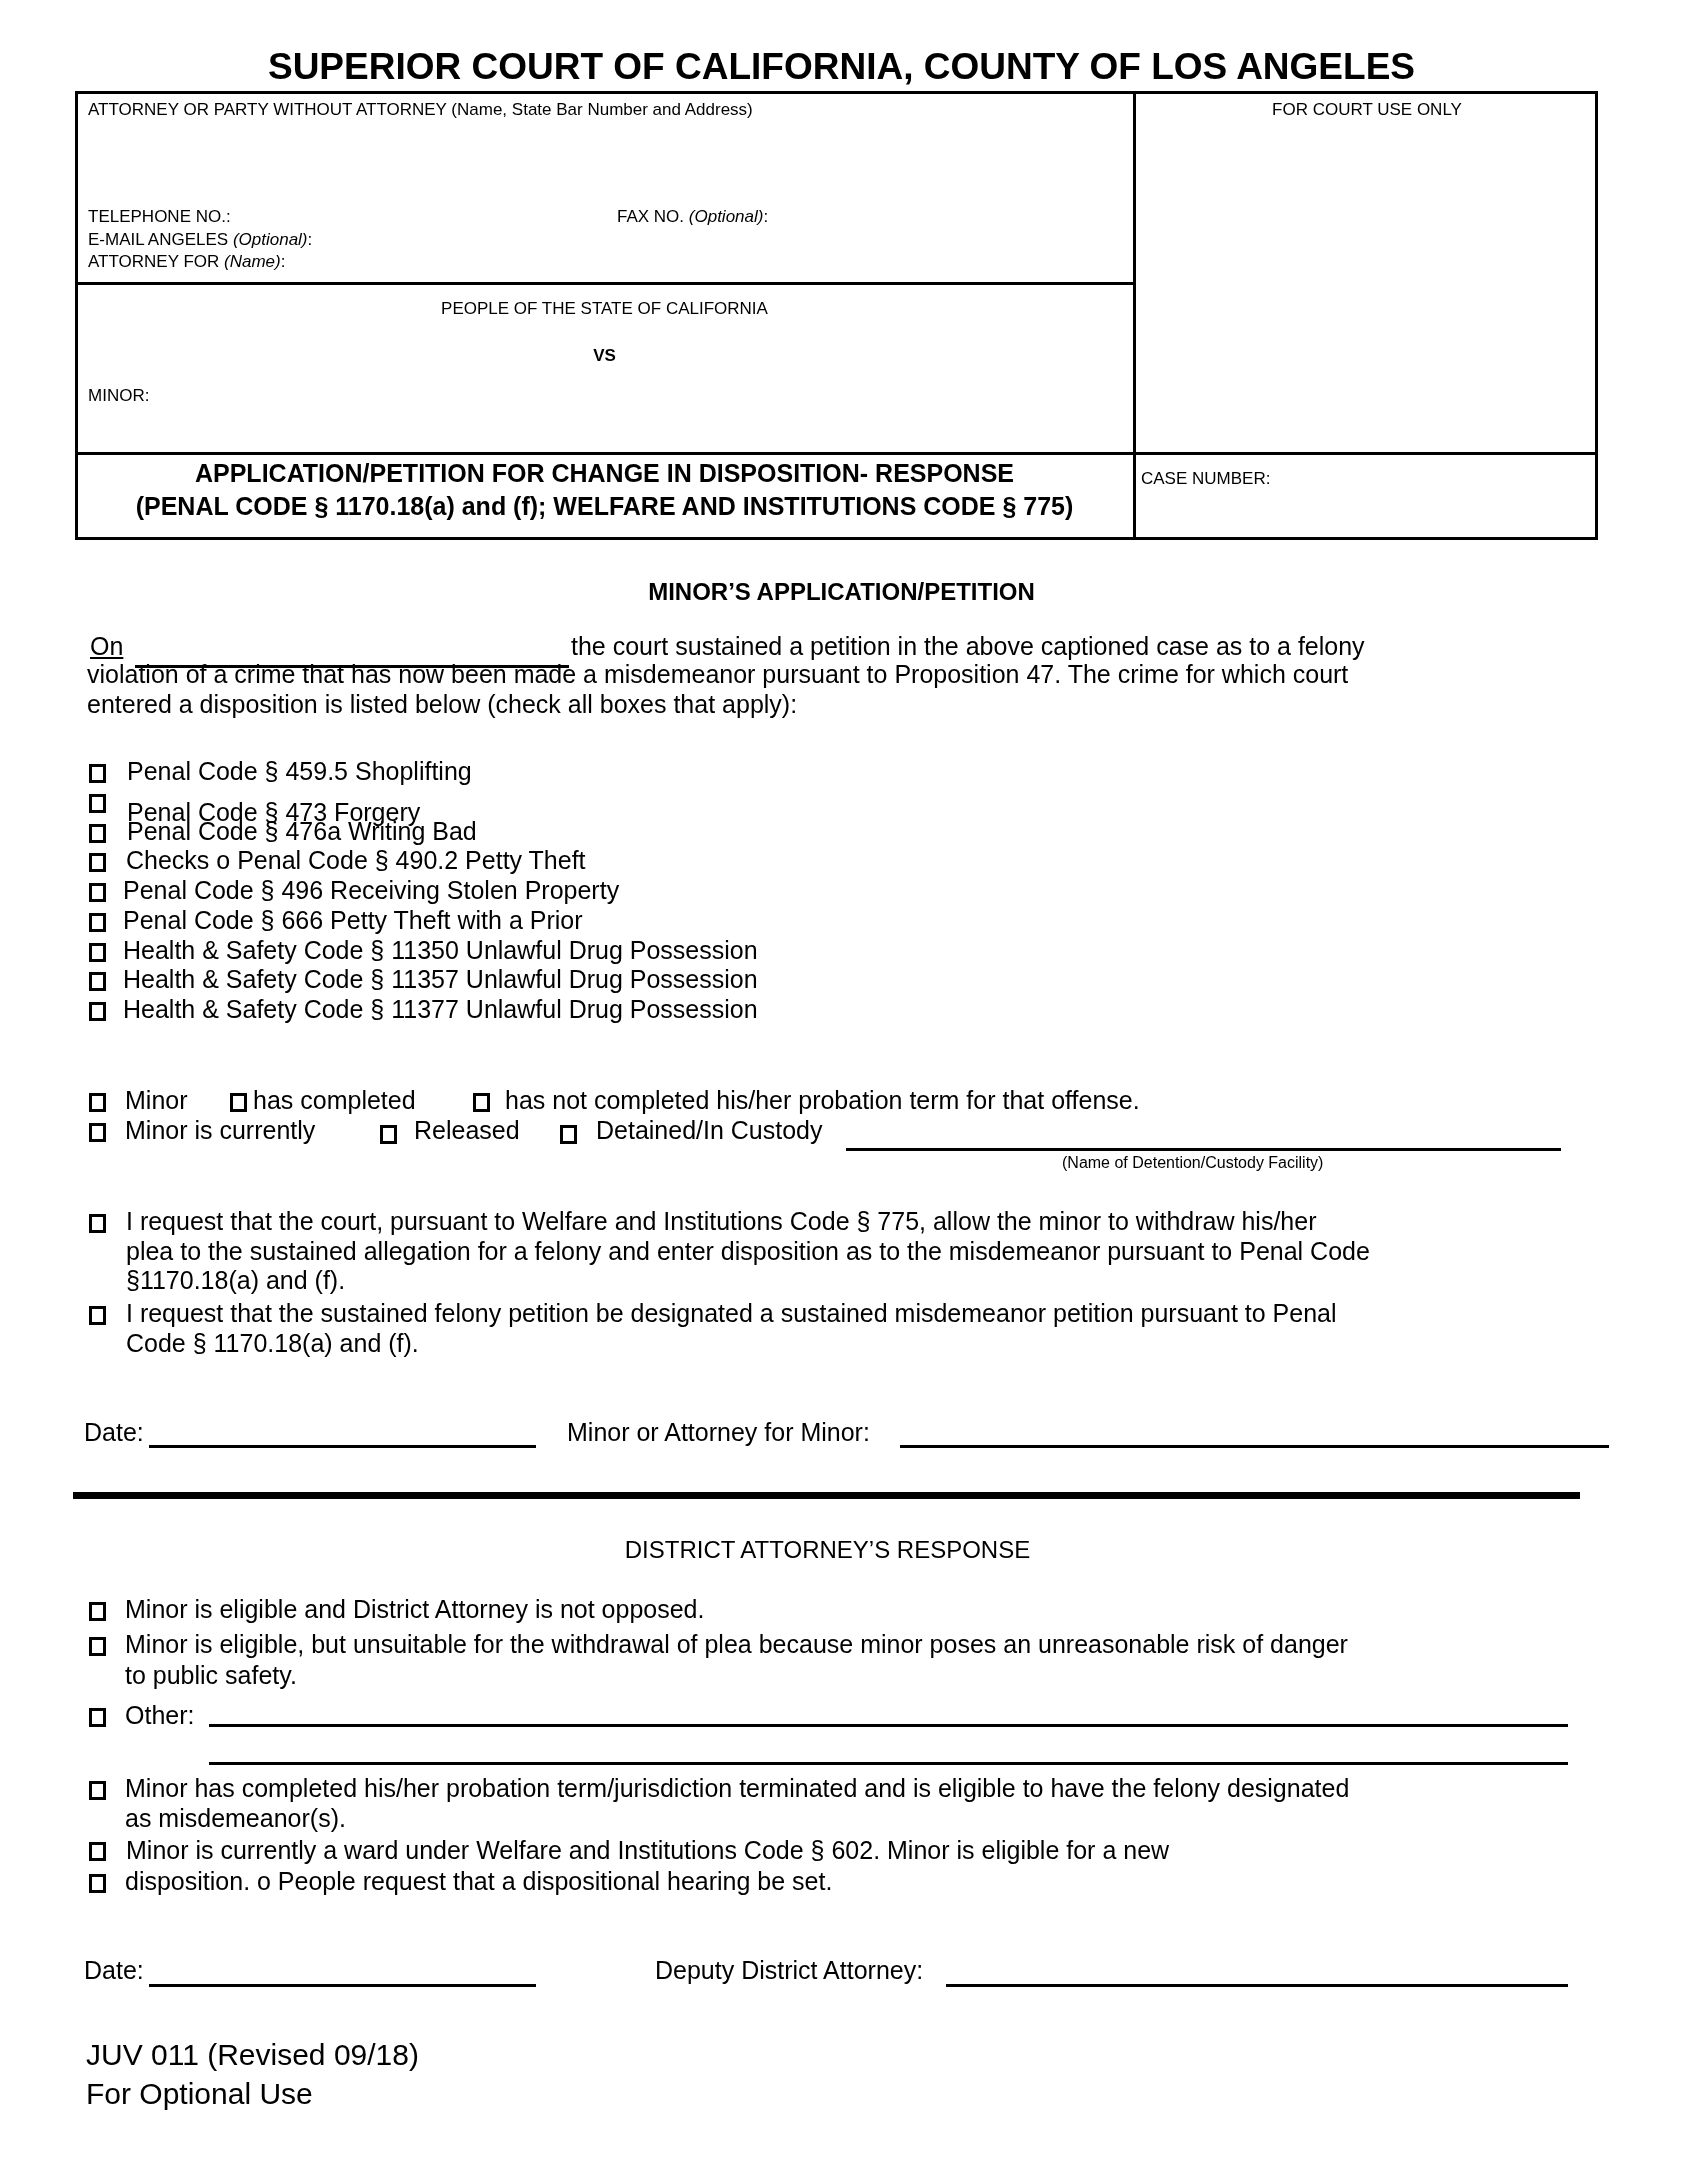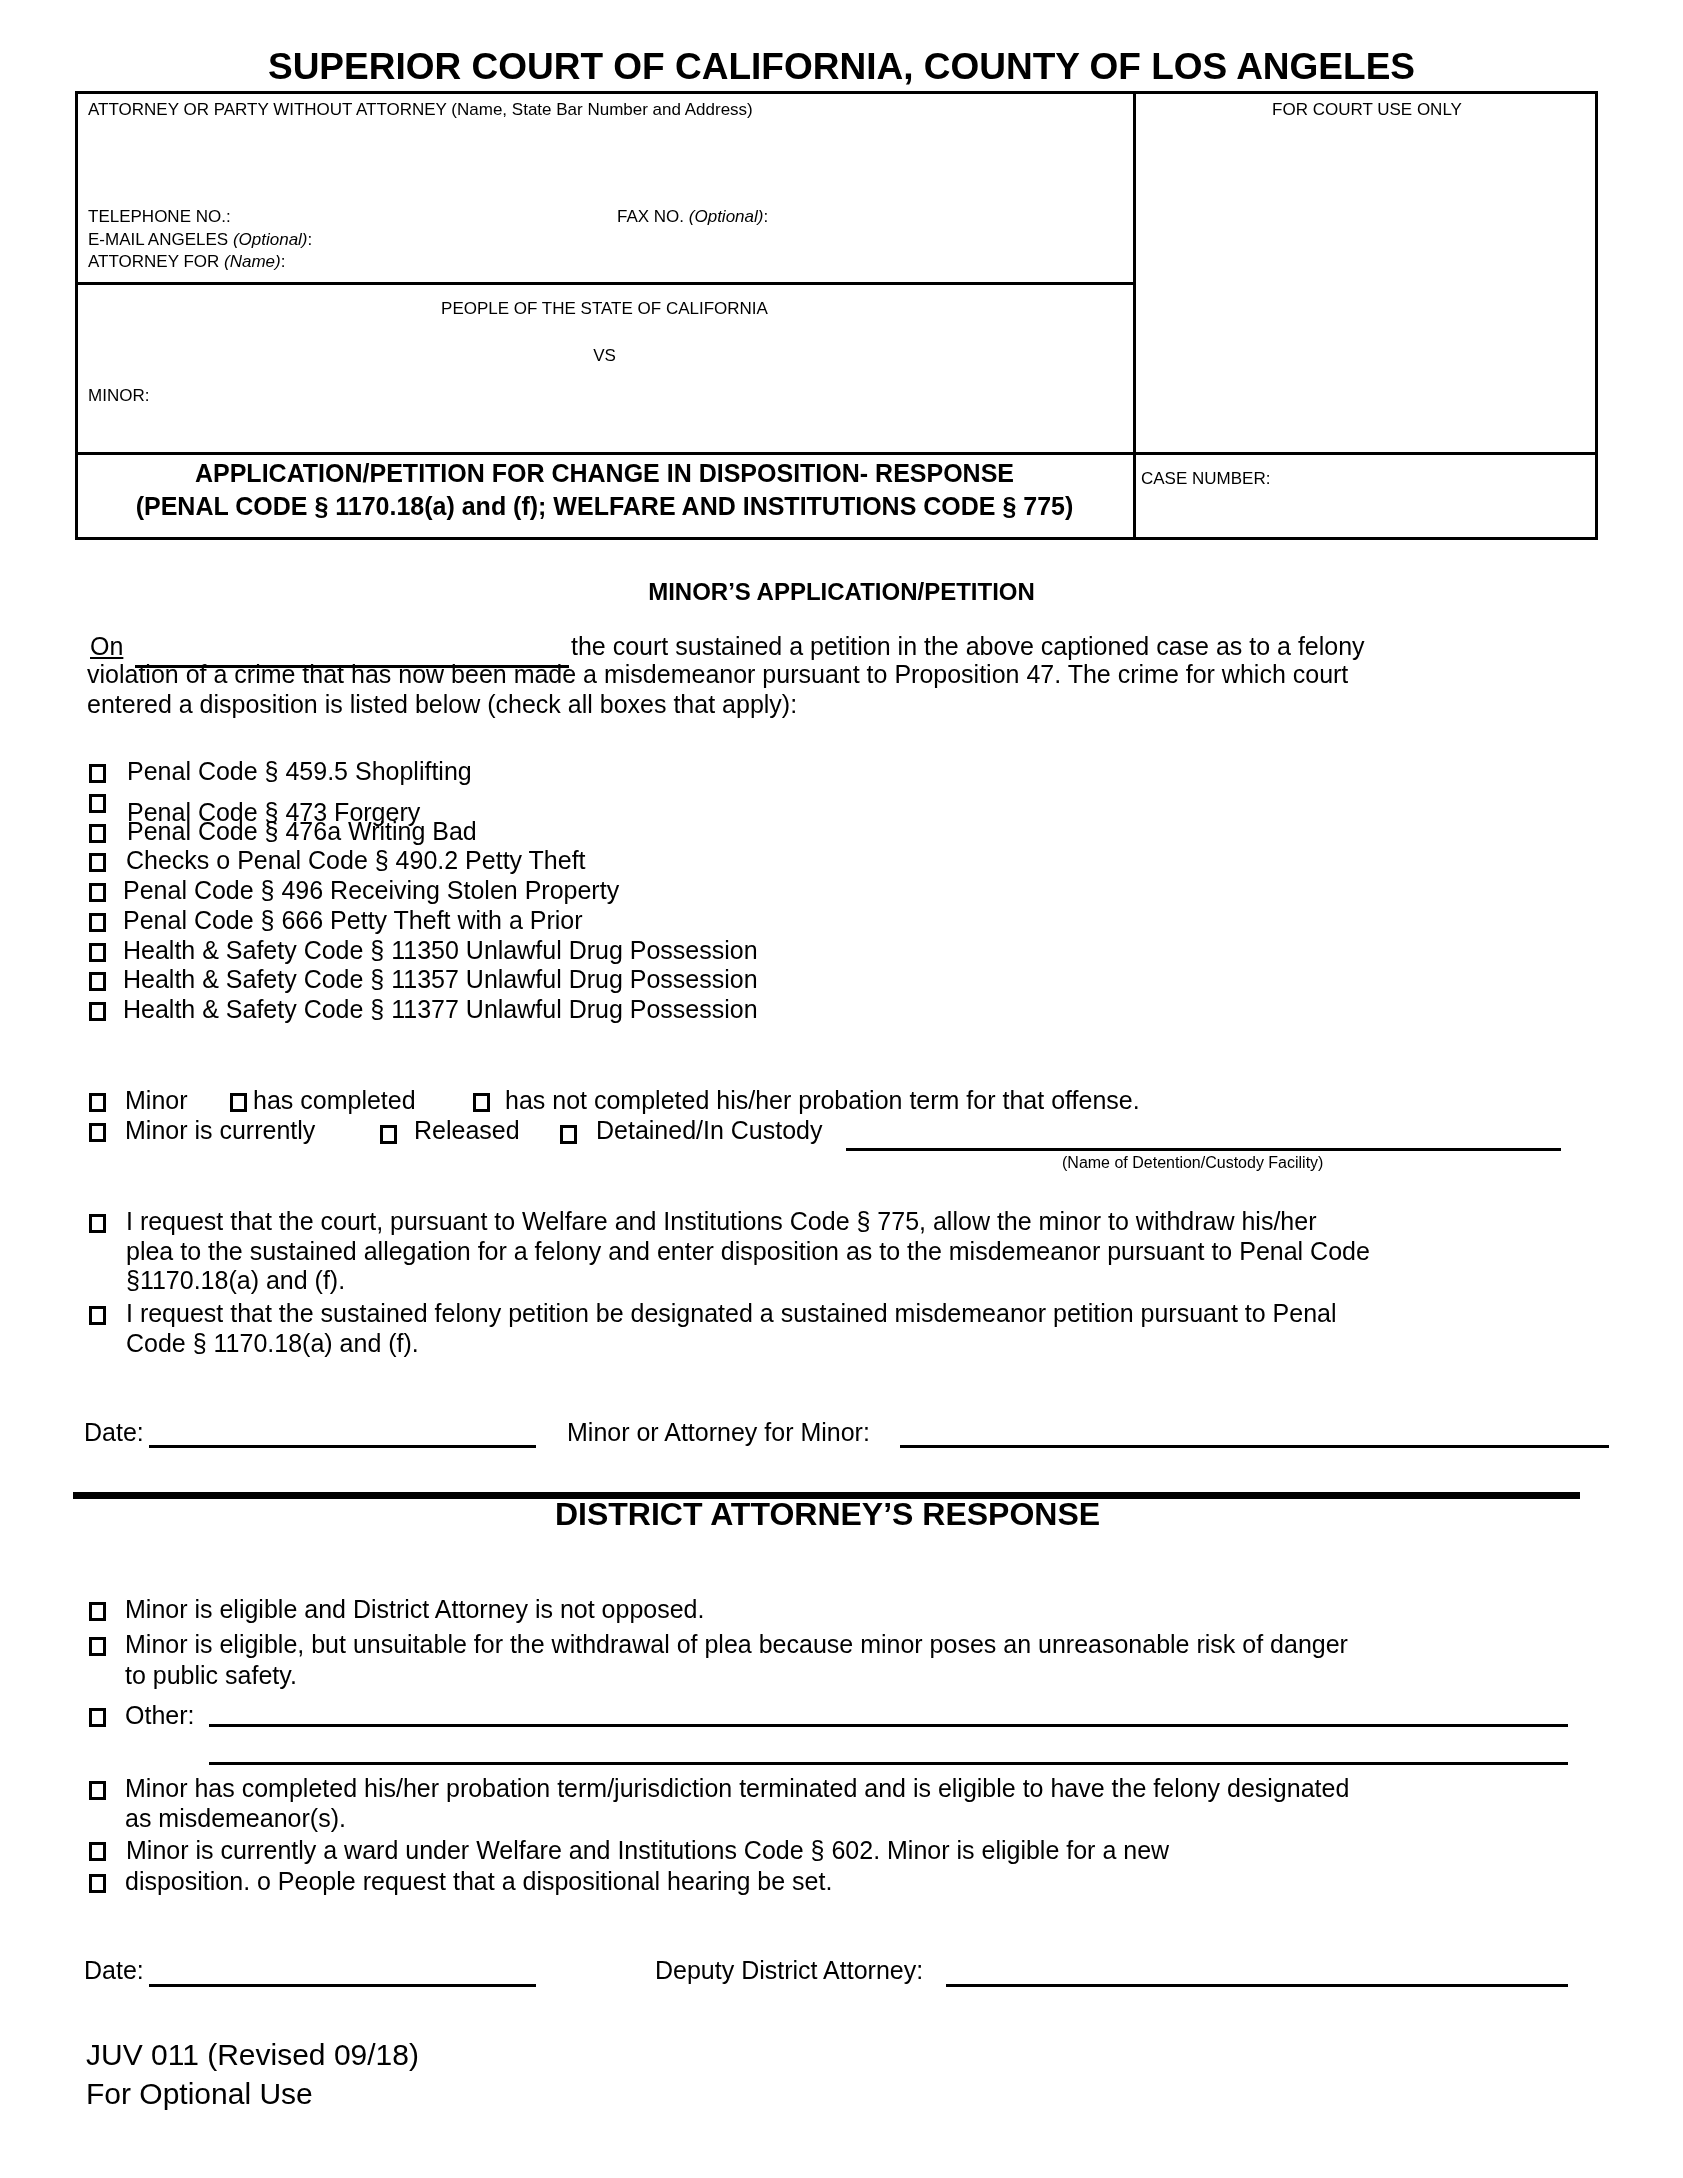--- a/index.html
+++ b/index.html
@@ -26,21 +26,21 @@
 
 <div class="abs sm" style="left:88px;top:100px;">ATTORNEY OR PARTY WITHOUT ATTORNEY (Name, State Bar Number and Address)</div>
 <div class="abs sm center" style="left:1136px;width:462px;top:100px;">FOR COURT USE ONLY</div>
 
 <div class="abs sm" style="left:88px;top:207px;"><span>TELEPHONE NO.:</span></div>
 <div class="abs sm" style="left:617px;top:207px;"><span>FAX NO.</span> <i>(Optional)</i><span>:</span></div>
 <div class="abs sm" style="left:88px;top:230px;"><span>E-MAIL ANGELES</span> <i>(Optional)</i><span>:</span></div>
 <div class="abs sm" style="left:88px;top:252px;"><span>ATTORNEY FOR</span> <i>(Name)</i><span>:</span></div>
 
 <div class="abs sm center" style="left:75px;width:1059px;top:299px;">PEOPLE OF THE STATE OF CALIFORNIA</div>
-<div class="abs sm center" style="left:75px;width:1059px;top:346px;">VS</div>
+<div class="abs sm center" style="left:75px;width:1059px;top:346px;font-weight:bold;">VS</div>
 <div class="abs sm" style="left:88px;top:386px;"><span>MINOR:</span></div>
 
 <div class="abs center" style="left:75px;width:1059px;top:459px;font-size:25px;font-weight:bold;">APPLICATION/PETITION FOR CHANGE IN DISPOSITION- RESPONSE</div>
 <div class="abs center" style="left:75px;width:1059px;top:492px;font-size:25px;font-weight:bold;">(PENAL CODE § 1170.18(a) and (f); WELFARE AND INSTITUTIONS CODE § 775)</div>
 <div class="abs sm" style="left:1141px;top:469px;"><span>CASE NUMBER:</span></div>
 
 <div class="abs center" style="left:0;width:1683px;top:578px;font-size:24px;font-weight:bold;">MINOR’S APPLICATION/PETITION</div>
 
 <div class="abs body" style="left:90px;top:632px;text-decoration:underline;">On</div>
 <div class="line" style="left:135px;top:665px;width:434px;"></div>
@@ -93,21 +93,21 @@
 <div class="abs body" style="left:126px;top:1299px;">I request that the sustained felony petition be designated a sustained misdemeanor petition pursuant to Penal</div>
 <div class="abs body" style="left:126px;top:1329px;">Code § 1170.18(a) and (f).</div>
 
 <div class="abs body" style="left:84px;top:1418px;">Date:</div>
 <div class="line" style="left:149px;top:1445px;width:387px;"></div>
 <div class="abs body" style="left:567px;top:1418px;">Minor or Attorney for Minor:</div>
 <div class="line" style="left:900px;top:1445px;width:709px;"></div>
 
 <div class="line" style="left:73px;top:1492px;width:1507px;height:7px;"></div>
 
-<div class="abs center" style="left:0;width:1655px;top:1496px;font-size:32px;font-weight:bold;">DISTRICT ATTORNEY’S RESPONSE</div>
+<div class="abs center" style="left:0;width:1655px;top:1536px;font-size:24px;font-weight:normal;">DISTRICT ATTORNEY’S RESPONSE</div>
 
 <div class="cb" style="left:89px;top:1602px;"></div>
 <div class="abs body" style="left:125px;top:1595px;">Minor is eligible and District Attorney is not opposed.</div>
 
 <div class="cb" style="left:89px;top:1637px;"></div>
 <div class="abs body" style="left:125px;top:1630px;">Minor is eligible, but unsuitable for the withdrawal of plea because minor poses an unreasonable risk of danger</div>
 <div class="abs body" style="left:125px;top:1661px;">to public safety.</div>
 
 <div class="cb" style="left:89px;top:1708px;"></div>
 <div class="abs body" style="left:125px;top:1701px;">Other:</div>

